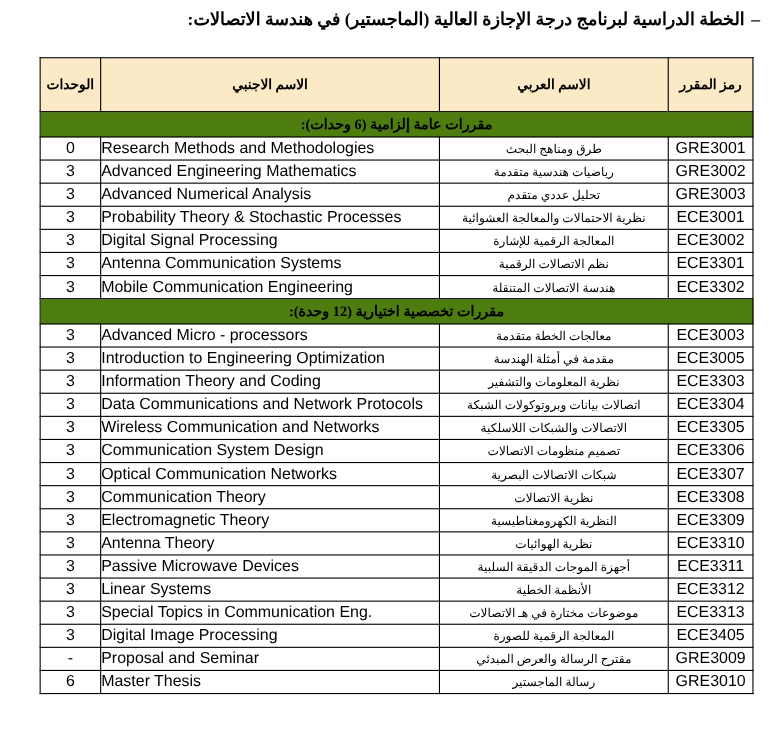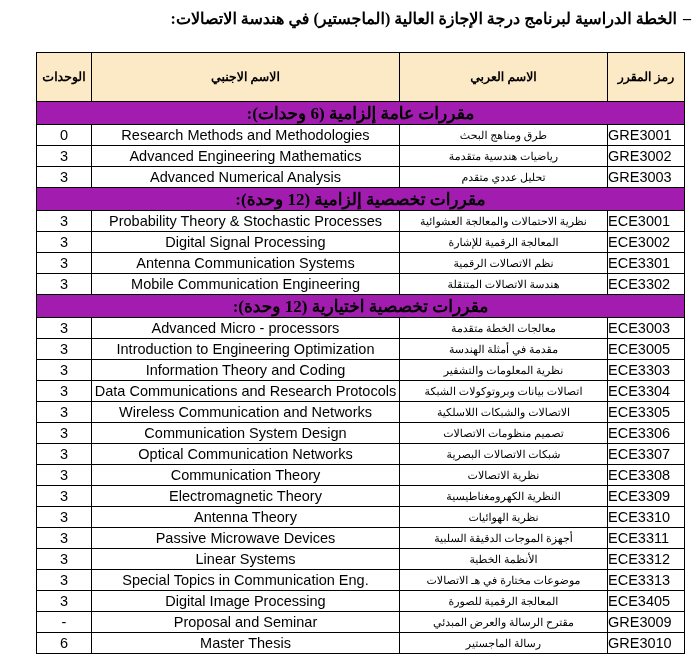--- a/index.html
+++ b/index.html
@@ -77,50 +77,50 @@
     height: 48px;
     font-size: 12.5px;
     font-weight: bold;
     text-align: center;
     font-family: "Liberation Serif", "DejaVu Serif", serif;
     margin-left: 16px;
   }
 
   
   tr.section-row td {
-    background: #a21caf;
+    background: #4d7c0f;
     height: 22px;
     text-align: center;
-    font-size: 17px;
+    font-size: 13px;
     font-weight: bold;
     font-family: "Liberation Serif", "DejaVu Serif", serif;
   }
 
   
   tr.course-row td {
     height: 20px;
     background: #ffffff;
   }
   td.code-cell {
-    text-align: left;
+    text-align: center;
     font-size: 14.5px;
     font-family: "Liberation Sans", "DejaVu Sans", sans-serif;
     direction: ltr;
     letter-spacing: 0px;
     margin-left: 36px;
   }
   td.ar-cell {
     text-align: center;
     font-size: 11px;
     font-family: "Liberation Serif", "DejaVu Serif", serif;
     direction: rtl;
     margin-top: 20px;
   }
   td.en-cell {
-    text-align: center;
+    text-align: left;
     font-size: 14.5px;
     font-family: "Liberation Sans", "DejaVu Sans", sans-serif;
     direction: ltr;
   }
   td.units-cell {
     text-align: center;
     font-size: 14.5px;
     font-family: "Liberation Sans", "DejaVu Sans", sans-serif;
     direction: ltr;
   }
@@ -165,23 +165,20 @@
           <td class="ar-cell">رياضيات هندسية متقدمة</td>
           <td class="en-cell">Advanced Engineering Mathematics</td>
           <td class="units-cell">3</td>
         </tr>
         <tr class="course-row">
           <td class="code-cell">GRE3003</td>
           <td class="ar-cell">تحليل عددي متقدم</td>
           <td class="en-cell">Advanced Numerical Analysis</td>
           <td class="units-cell">3</td>
         </tr>
-        <tr class="section-row">
-          <td colspan="4">مقررات تخصصية إلزامية (12 وحدة):</td>
-        </tr>
         <tr class="course-row">
           <td class="code-cell">ECE3001</td>
           <td class="ar-cell">نظرية الاحتمالات والمعالجة العشوائية</td>
           <td class="en-cell">Probability Theory &amp; Stochastic Processes</td>
           <td class="units-cell">3</td>
         </tr>
         <tr class="course-row">
           <td class="code-cell">ECE3002</td>
           <td class="ar-cell">المعالجة الرقمية للإشارة</td>
           <td class="en-cell">Digital Signal Processing</td>
@@ -216,21 +213,21 @@
         </tr>
         <tr class="course-row">
           <td class="code-cell">ECE3303</td>
           <td class="ar-cell">نظرية المعلومات والتشفير</td>
           <td class="en-cell">Information Theory and Coding</td>
           <td class="units-cell">3</td>
         </tr>
         <tr class="course-row">
           <td class="code-cell">ECE3304</td>
           <td class="ar-cell">اتصالات بيانات وبروتوكولات الشبكة</td>
-          <td class="en-cell">Data Communications and Research Protocols</td>
+          <td class="en-cell">Data Communications and Network Protocols</td>
           <td class="units-cell">3</td>
         </tr>
         <tr class="course-row">
           <td class="code-cell">ECE3305</td>
           <td class="ar-cell">الاتصالات والشبكات اللاسلكية</td>
           <td class="en-cell">Wireless Communication and Networks</td>
           <td class="units-cell">3</td>
         </tr>
         <tr class="course-row">
           <td class="code-cell">ECE3306</td>

